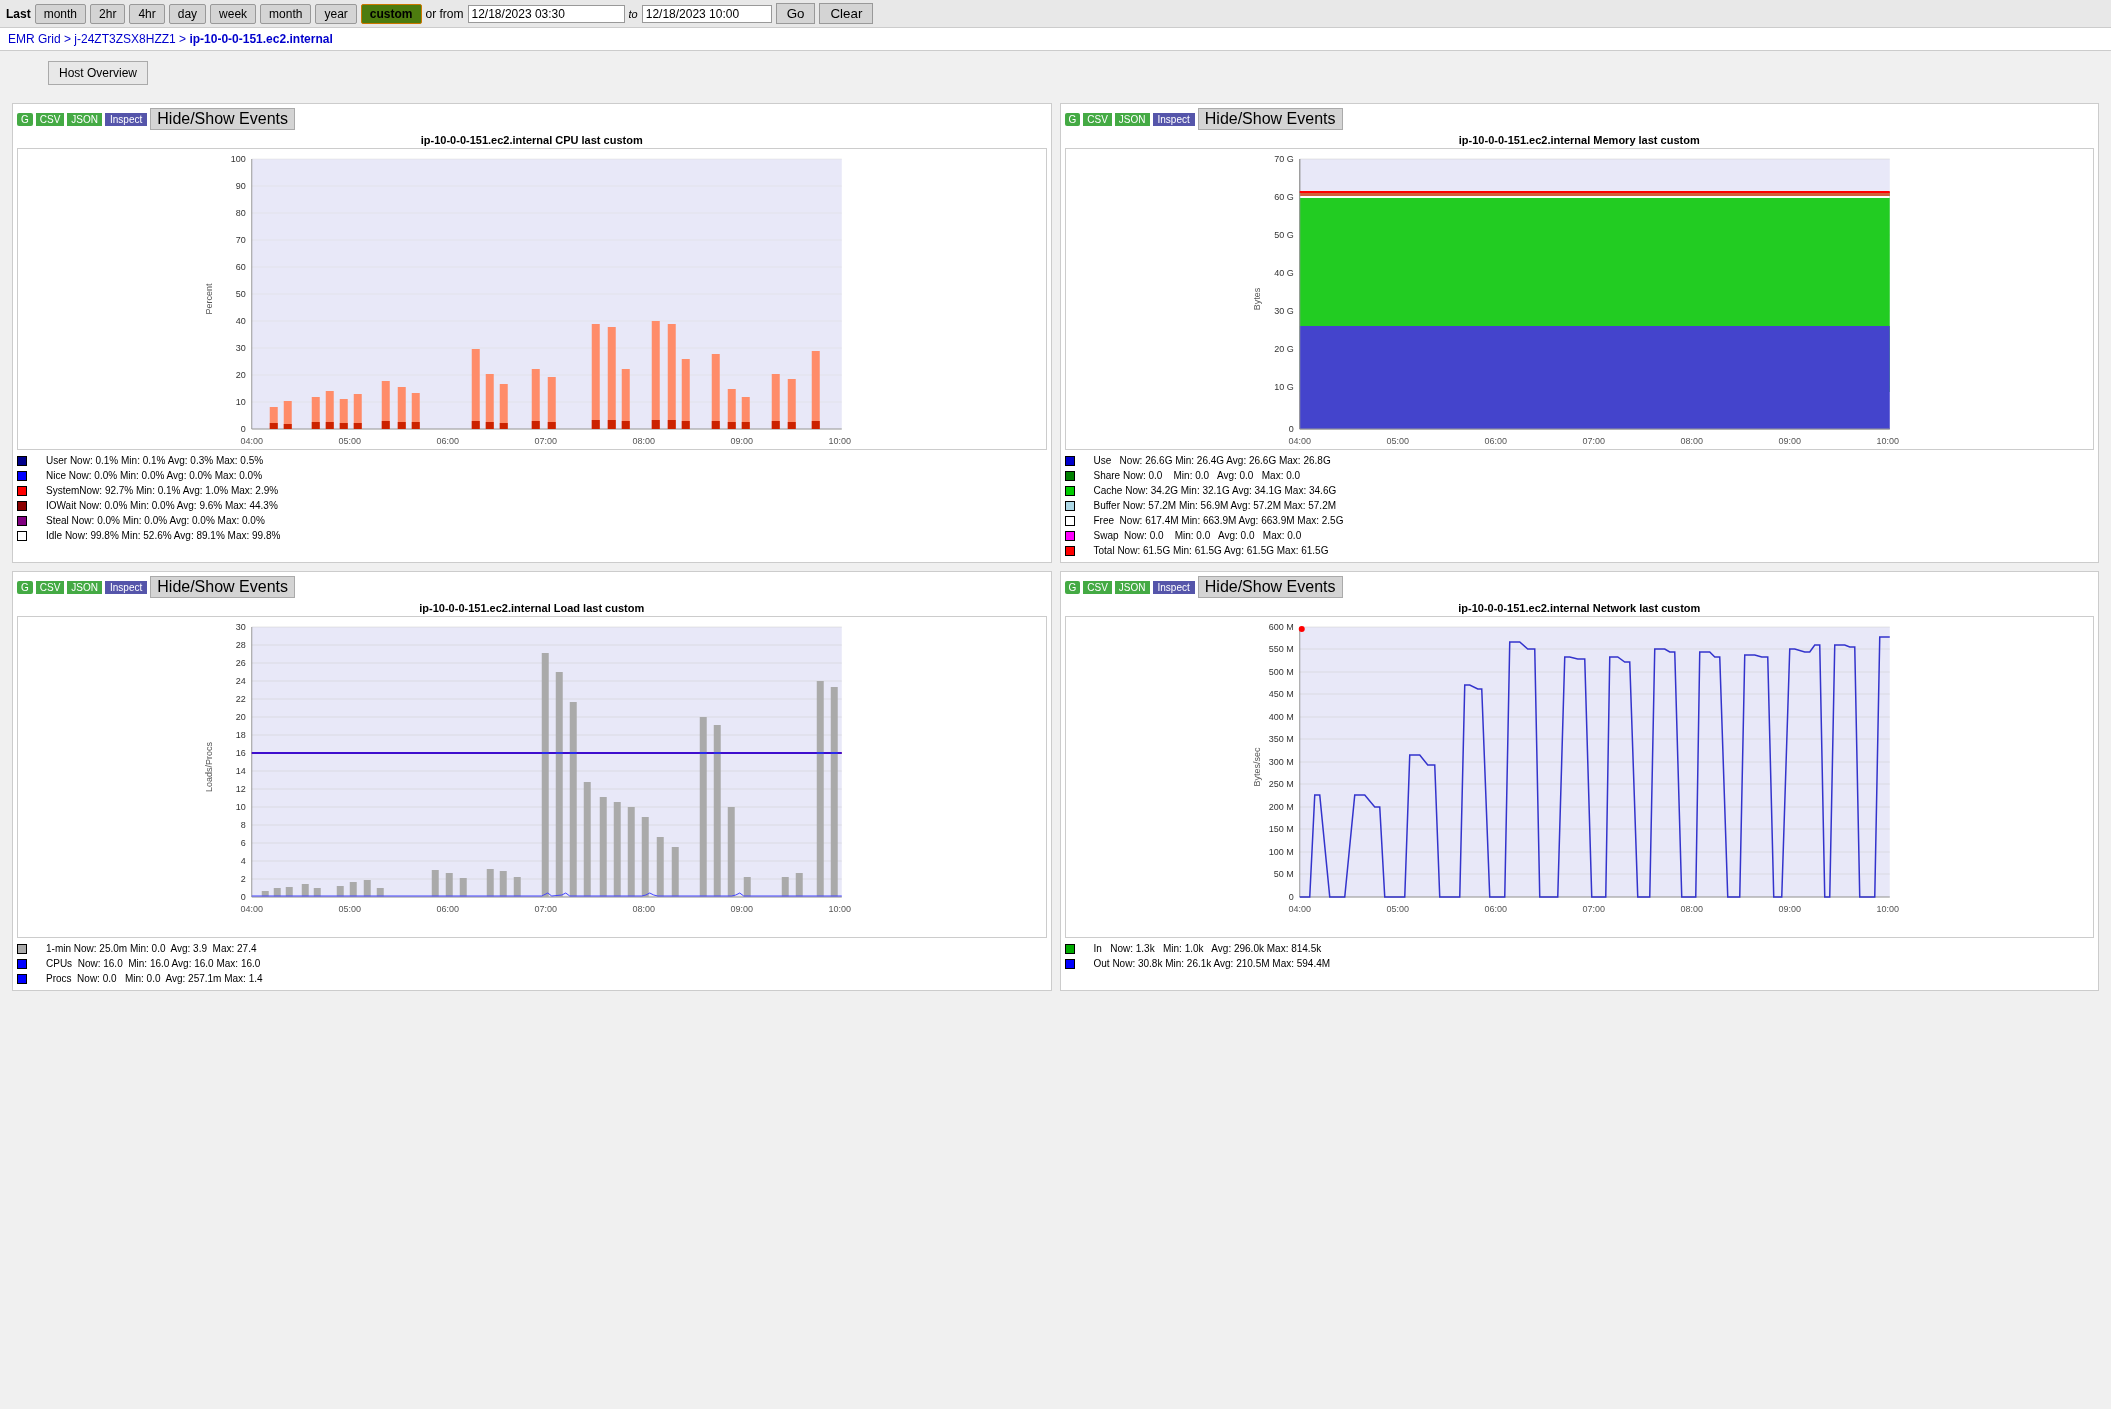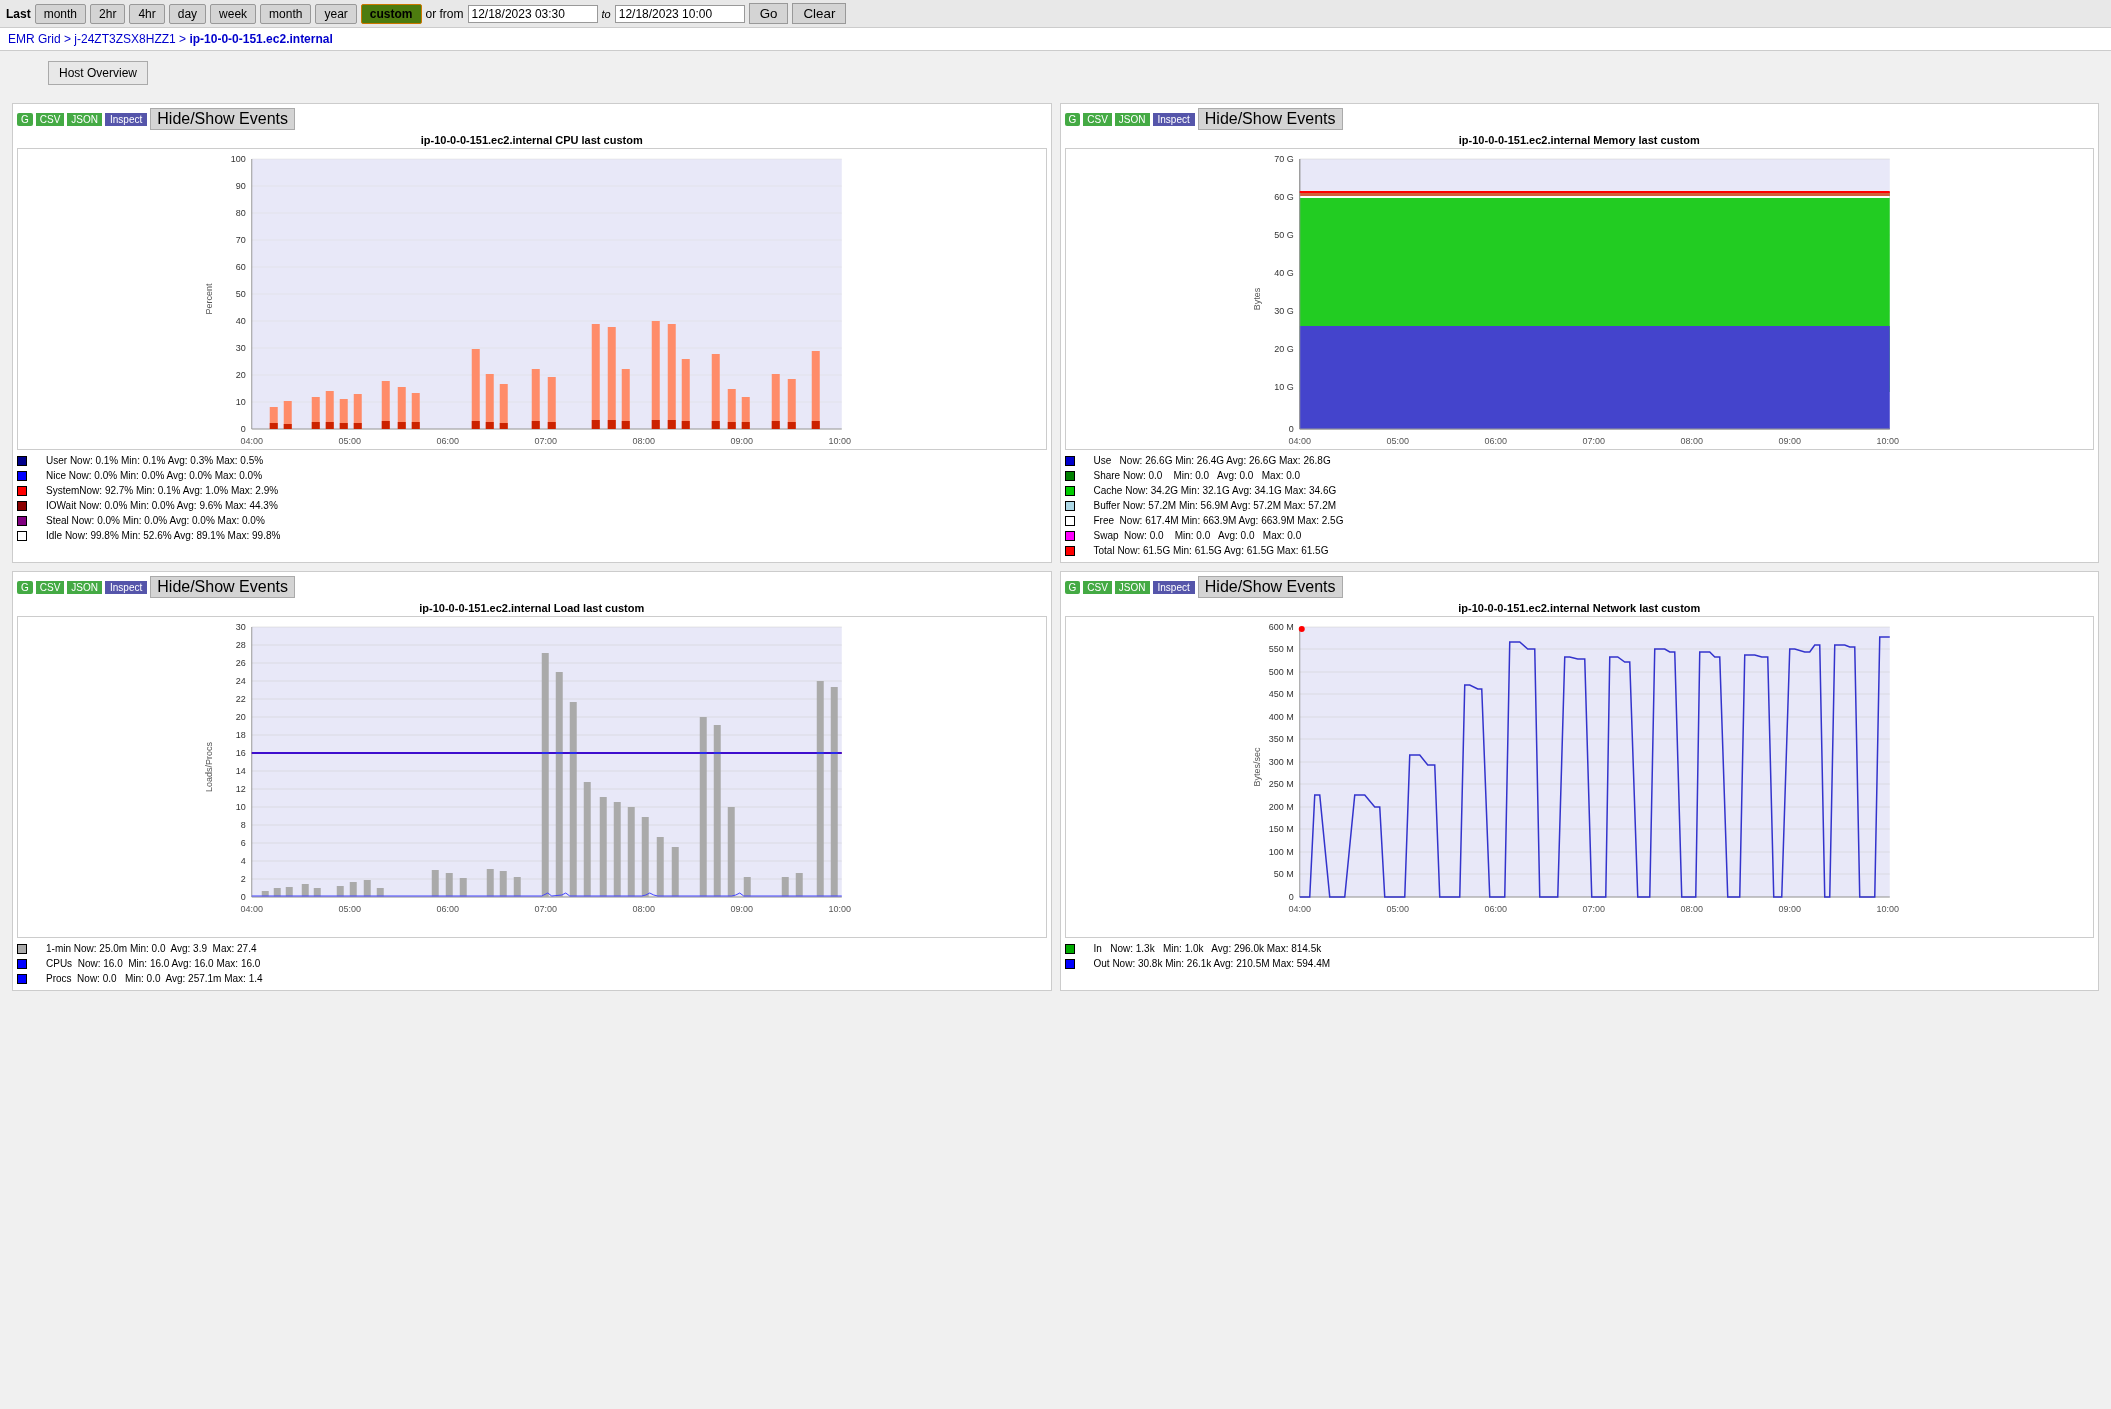--- a/index.html
+++ b/index.html
@@ -78,21 +78,21 @@
   <span style="font-size:12px;font-weight:bold;">Last</span>
   <button class="time-btn">month</button>
   <button class="time-btn">2hr</button>
   <button class="time-btn">4hr</button>
   <button class="time-btn">day</button>
   <button class="time-btn">week</button>
   <button class="time-btn">month</button>
   <button class="time-btn">year</button>
   <button class="time-btn active">custom</button>
   <span style="font-size:12px;">or from</span>
-  <input class="datetime-input" type="text" style="width: 130px;" value="12/18/2023 03:30">
+  <input class="datetime-input" type="text" style="width: 157px;" value="12/18/2023 03:30">
   <span style="font-size:11px;font-style:italic;">to</span>
   <input class="datetime-input" type="text" style="width: 130px;" value="12/18/2023 10:00">
   <button class="go-btn">Go</button>
   <button class="clear-btn">Clear</button>
 </div>
 
 <div id="breadcrumb">
   <a href="#">EMR Grid</a>
   <span> &gt; </span>
   <a href="#">j-24ZT3ZSX8HZZ1</a>

